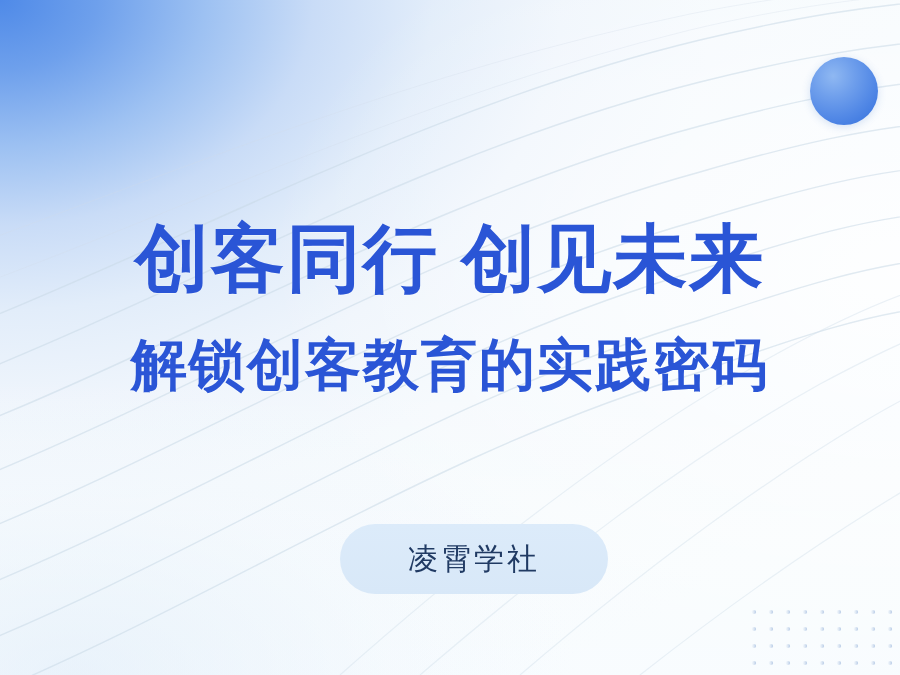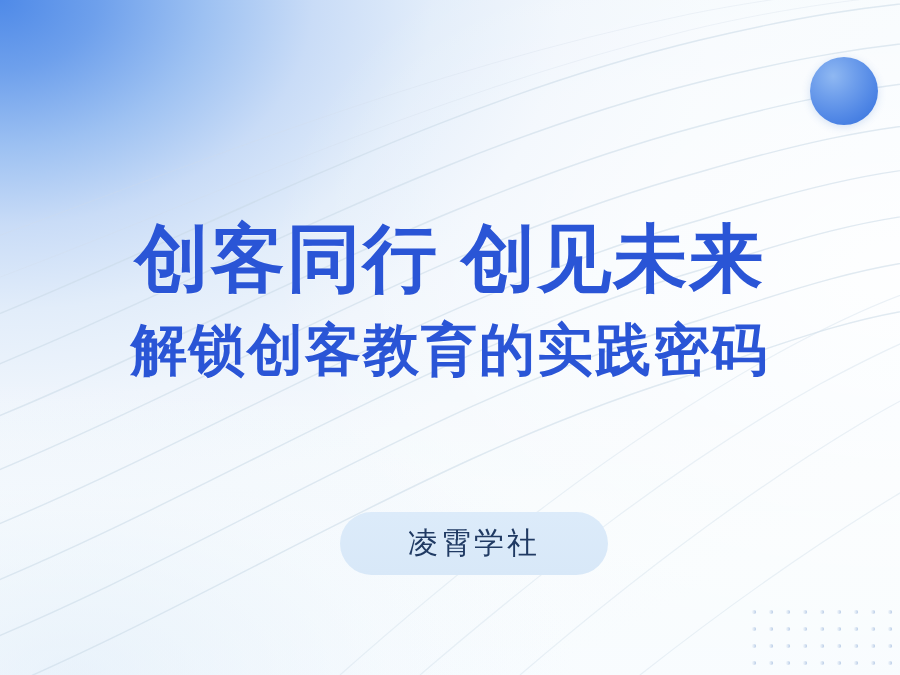--- a/index.html
+++ b/index.html
@@ -111,33 +111,33 @@
   .title-line {
     color: #2a55d6;
     font-weight: bold;
     letter-spacing: 2px;
     line-height: 1.0;
     white-space: pre;
     text-shadow: 0 1px 0 rgba(255,255,255,0.35);
   }
   .title-line-1 {
     font-size: 74px;
-    margin-bottom: 26px;
+    margin-bottom: 41px;
   }
   .title-line-2 {
     font-size: 56px;
   }
 
   
   .pill {
     position: absolute;
     left: 340px;
-    top: 512px;
+    top: 524px;
     width: 268px;
-    height: 63px;
+    height: 70px;
     border-radius: 35px;
     background: linear-gradient(to bottom, #dcebfa 0%, #d8e8f8 100%);
     display: flex;
     align-items: center;
     justify-content: center;
     text-align: center;
   }
   .pill-label {
     color: #203a63;
     font-size: 30px;

